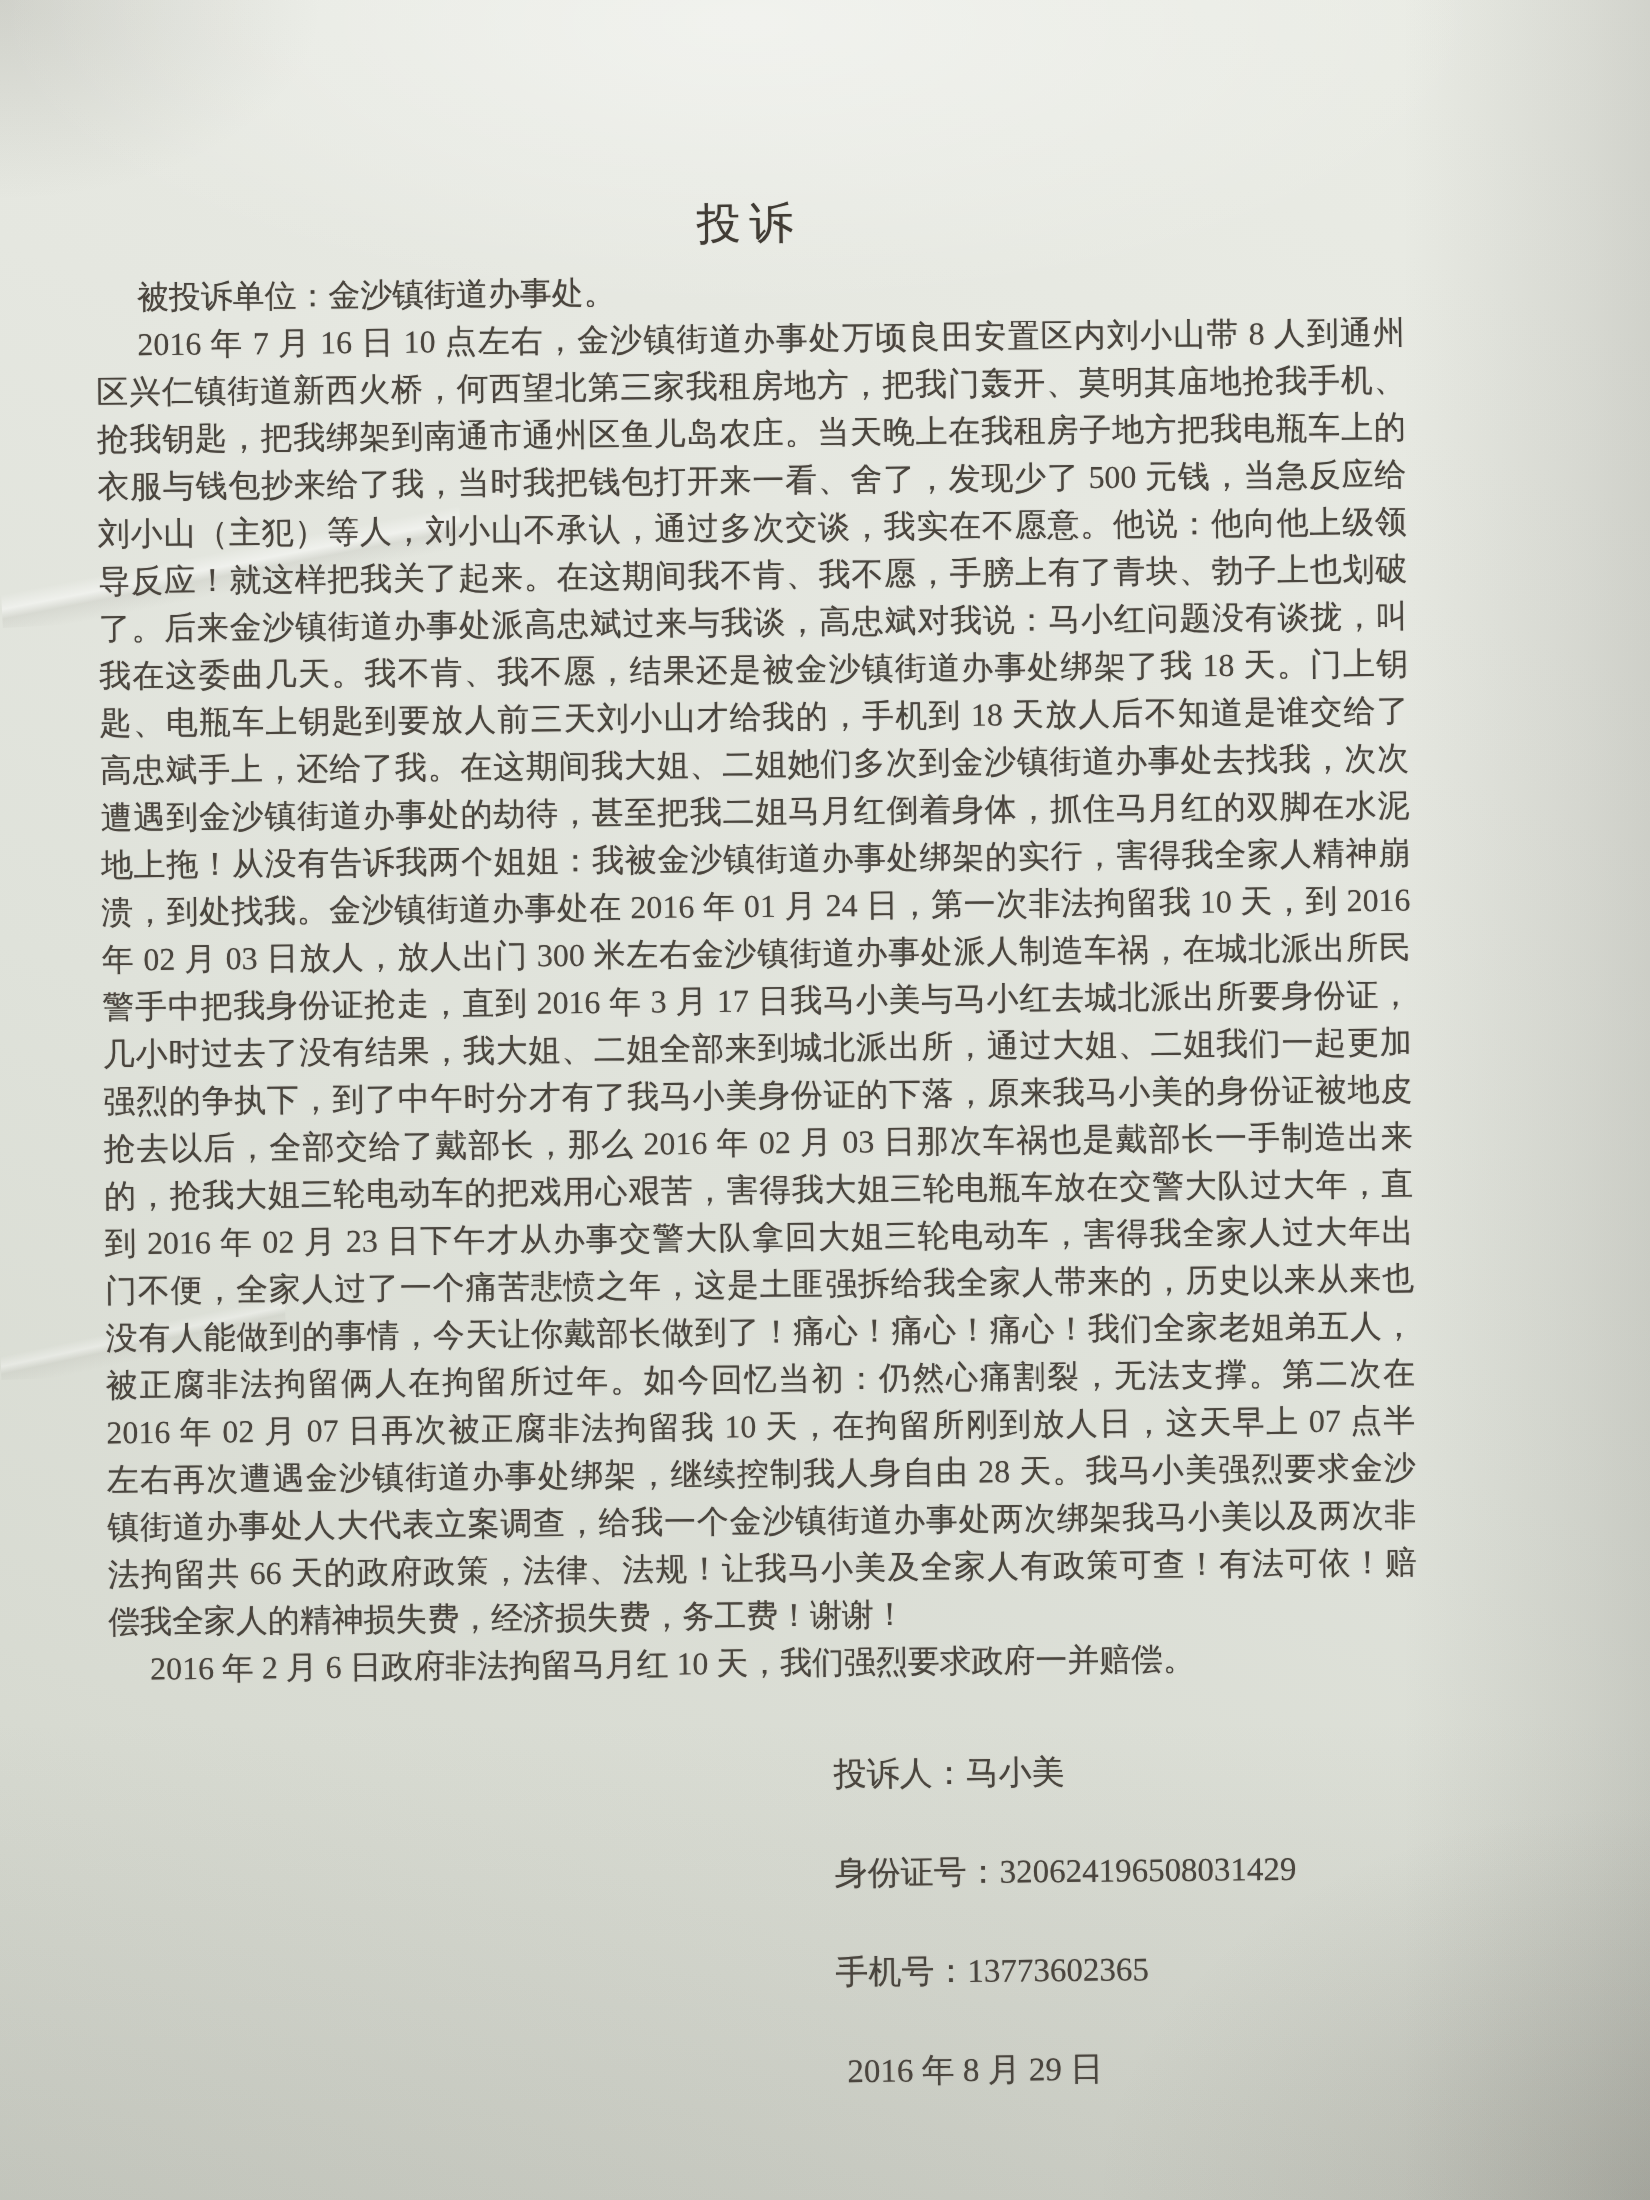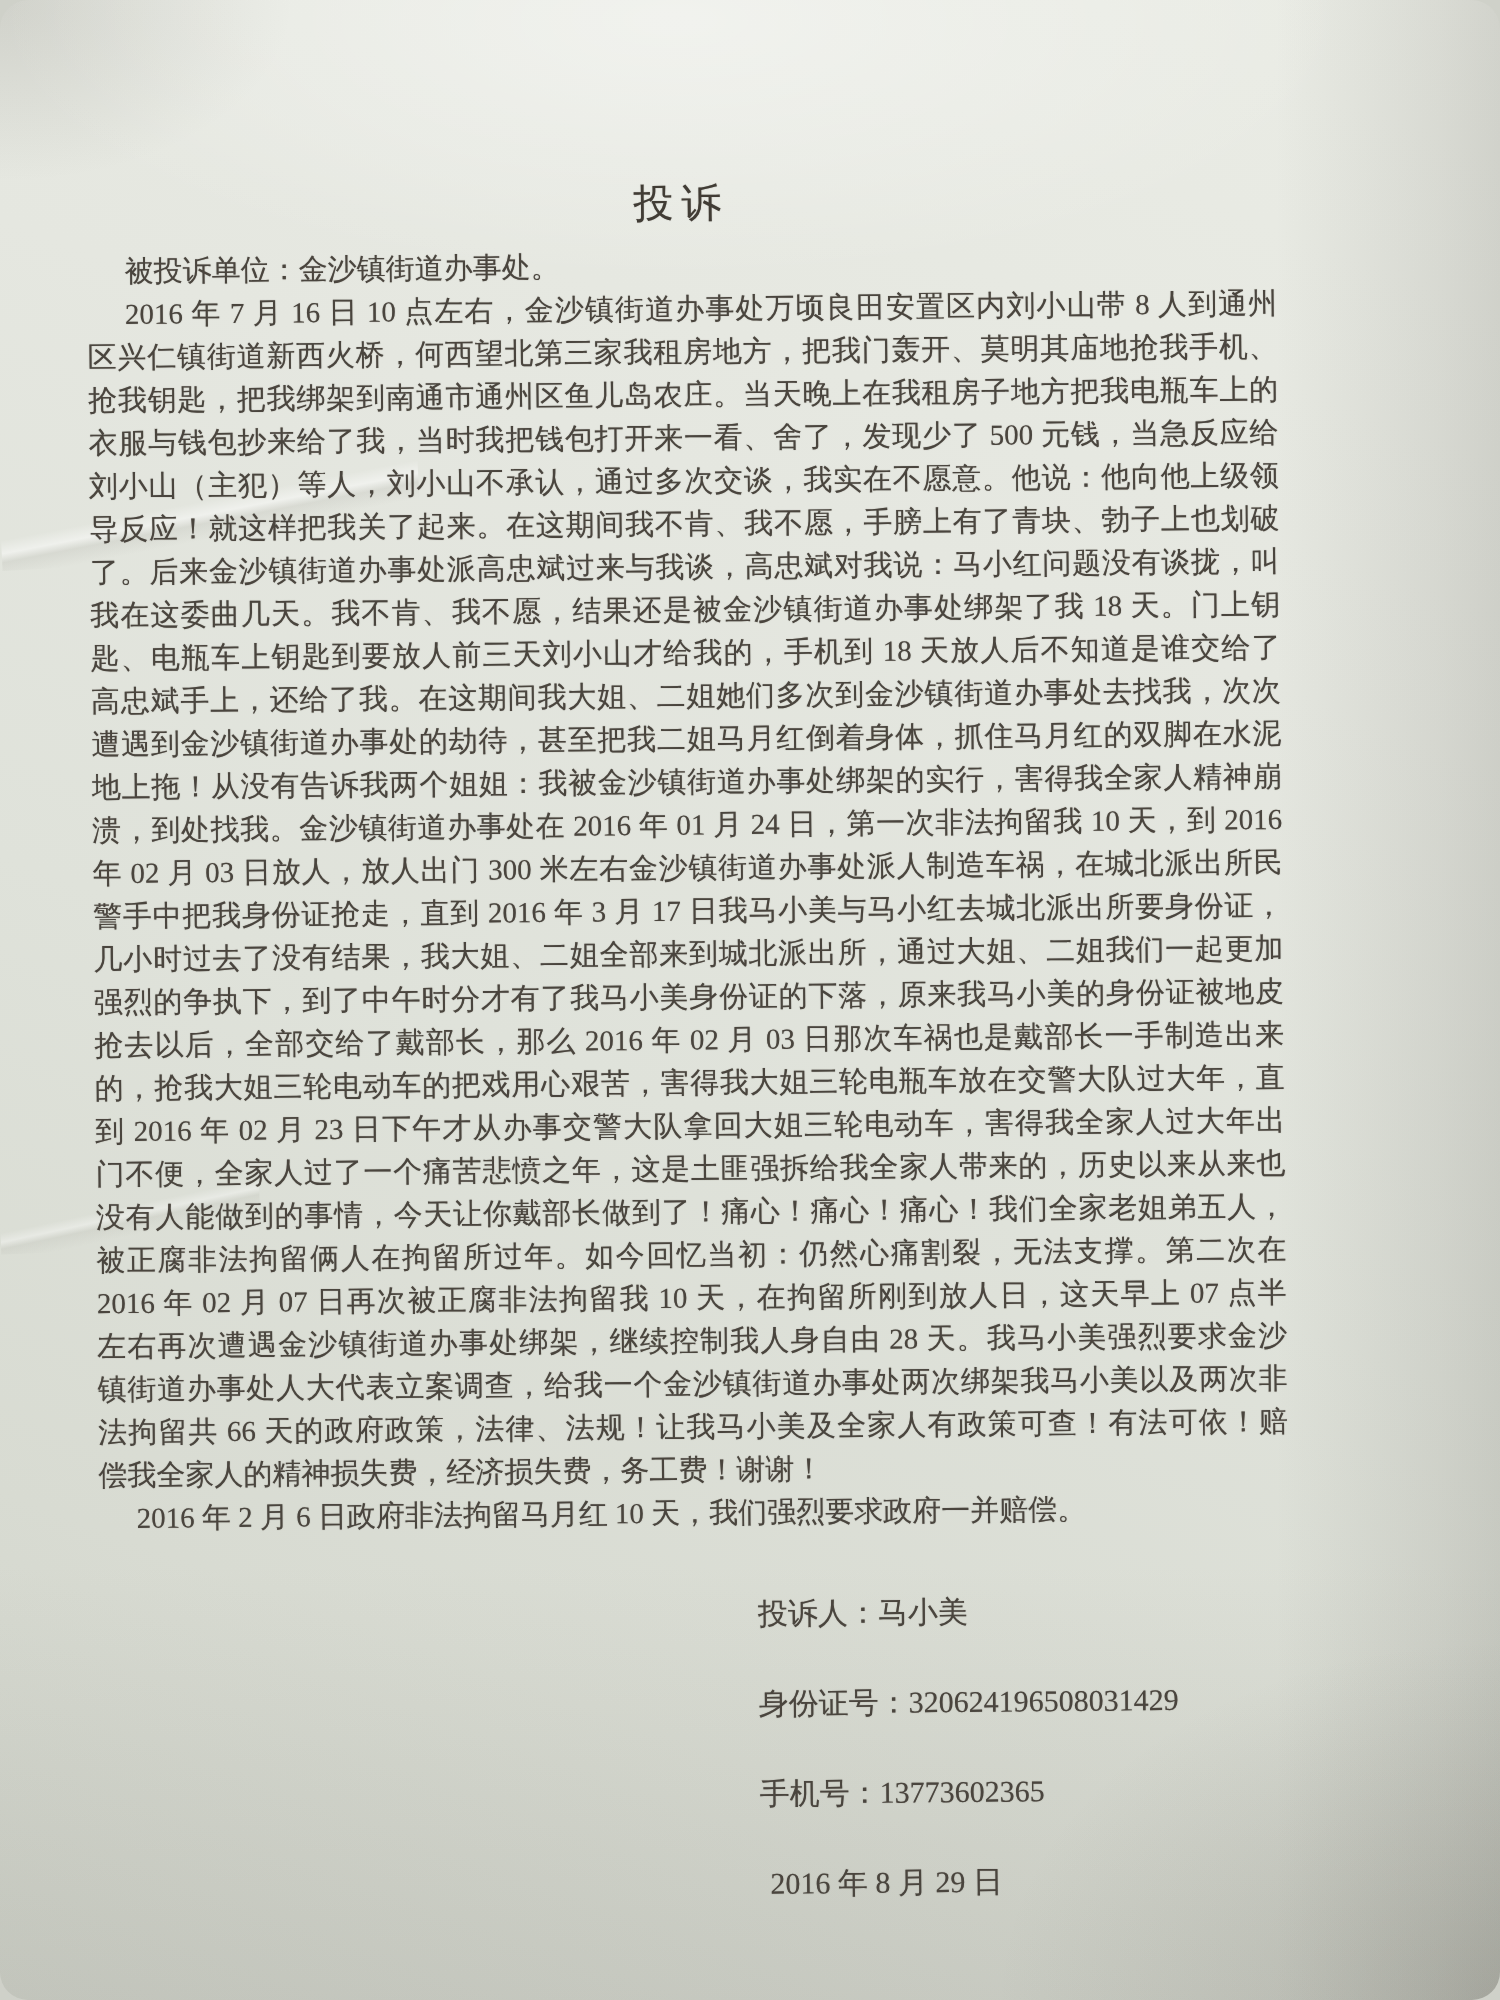--- a/index.html
+++ b/index.html
@@ -15,21 +15,20 @@
     width: 1500px;
     height: 2000px;
     background:
       radial-gradient(1100px 420px at 45% 1%, rgba(255,255,255,0.40), rgba(255,255,255,0) 62%),
       radial-gradient(420px 260px at 0% 0%, rgba(92,90,82,0.16), rgba(92,90,82,0) 70%),
       radial-gradient(700px 500px at 100% 100%, rgba(80,78,70,0.18), rgba(80,78,70,0) 72%),
       linear-gradient(90deg, rgba(0,0,0,0) 85%, rgba(70,68,60,0.10) 96%, rgba(70,68,60,0.15) 100%),
       linear-gradient(180deg, rgba(0,0,0,0) 78%, rgba(70,68,60,0.10) 100%),
       linear-gradient(200deg, #eaece5 0%, #e5e7e0 30%, #dfe2da 55%, #d8dbd2 80%, #d0d3ca 100%);
     font-family: "Liberation Serif", "DejaVu Serif", serif;
-    border-radius: 28px;
   }
   .crease {
     position: absolute;
     pointer-events: none;
   }
   .crease.c1 {
     left: 0; top: 470px; width: 420px; height: 90px;
     background: linear-gradient(172deg, rgba(0,0,0,0) 40%, rgba(255,255,255,0.45) 49%, rgba(120,118,110,0.10) 55%, rgba(0,0,0,0) 66%);
     transform: rotate(-3deg);
   }

